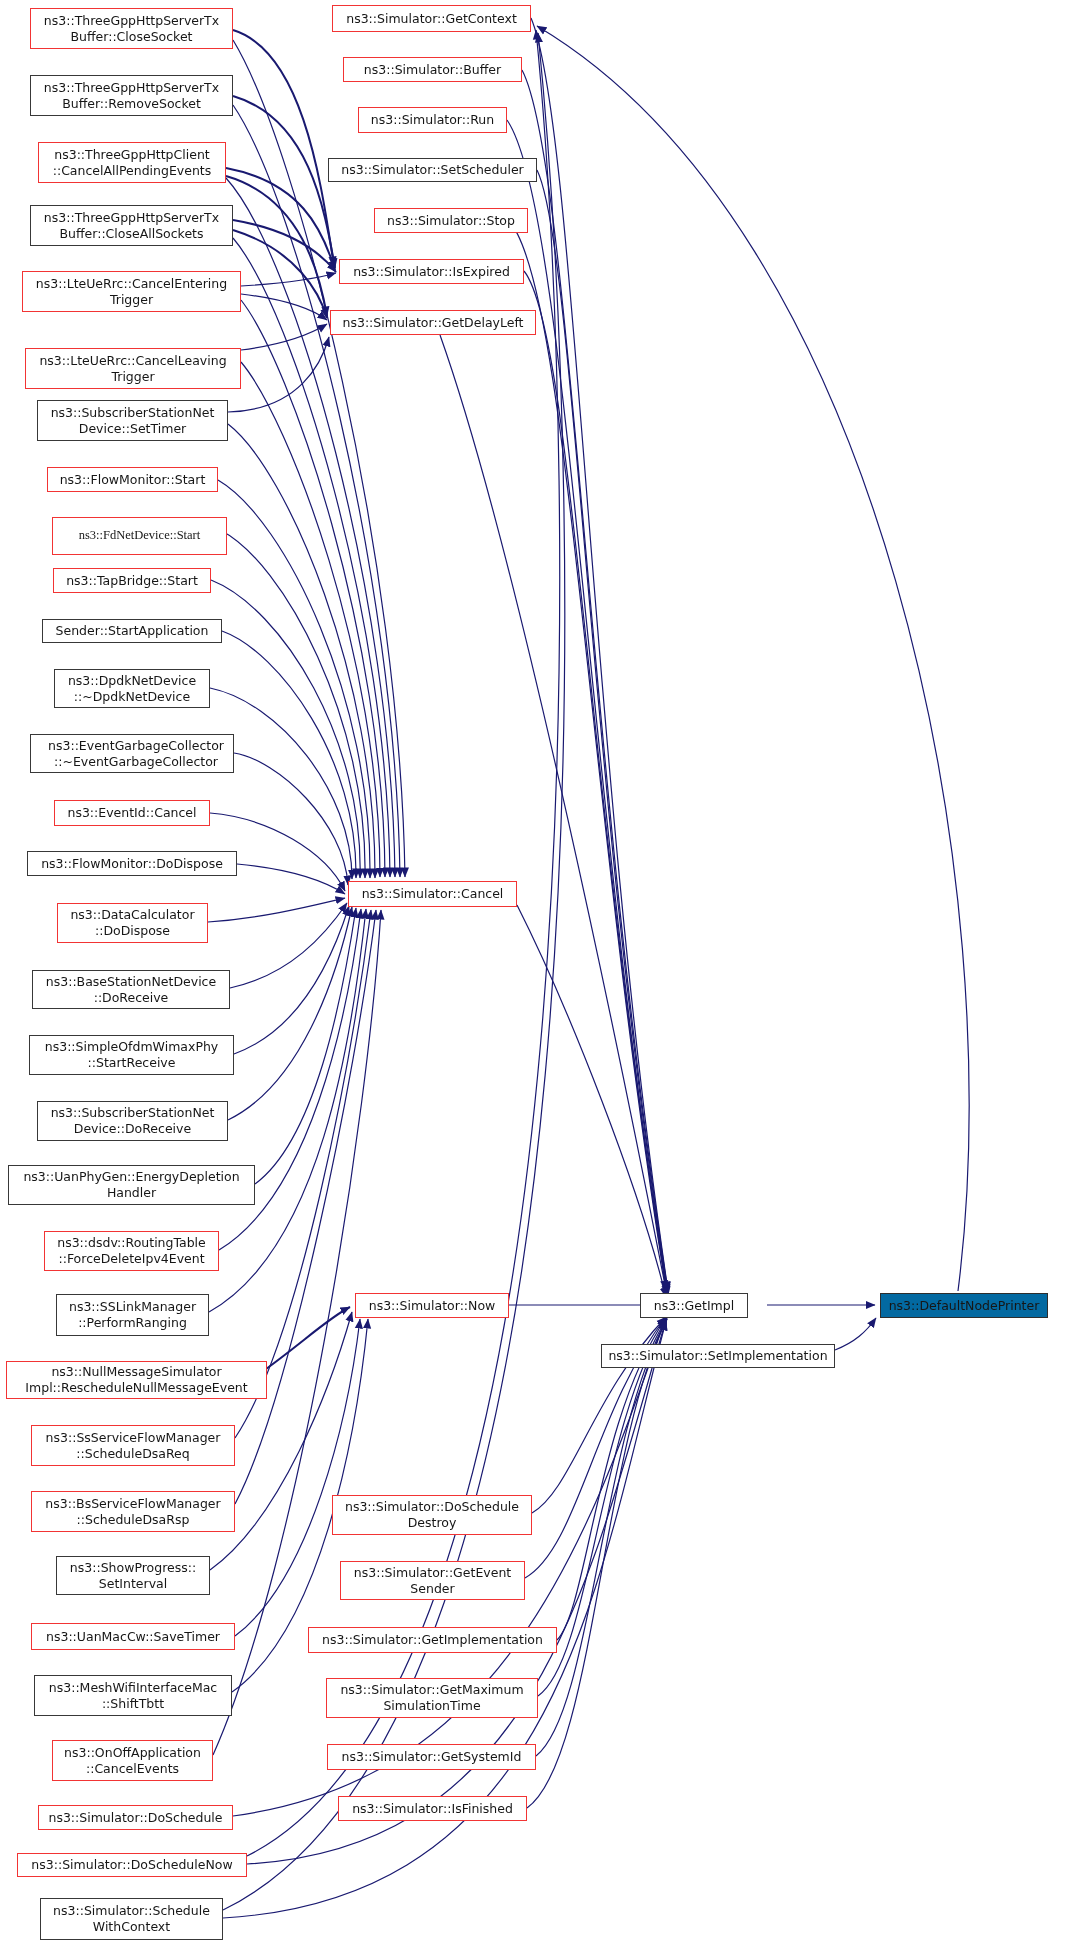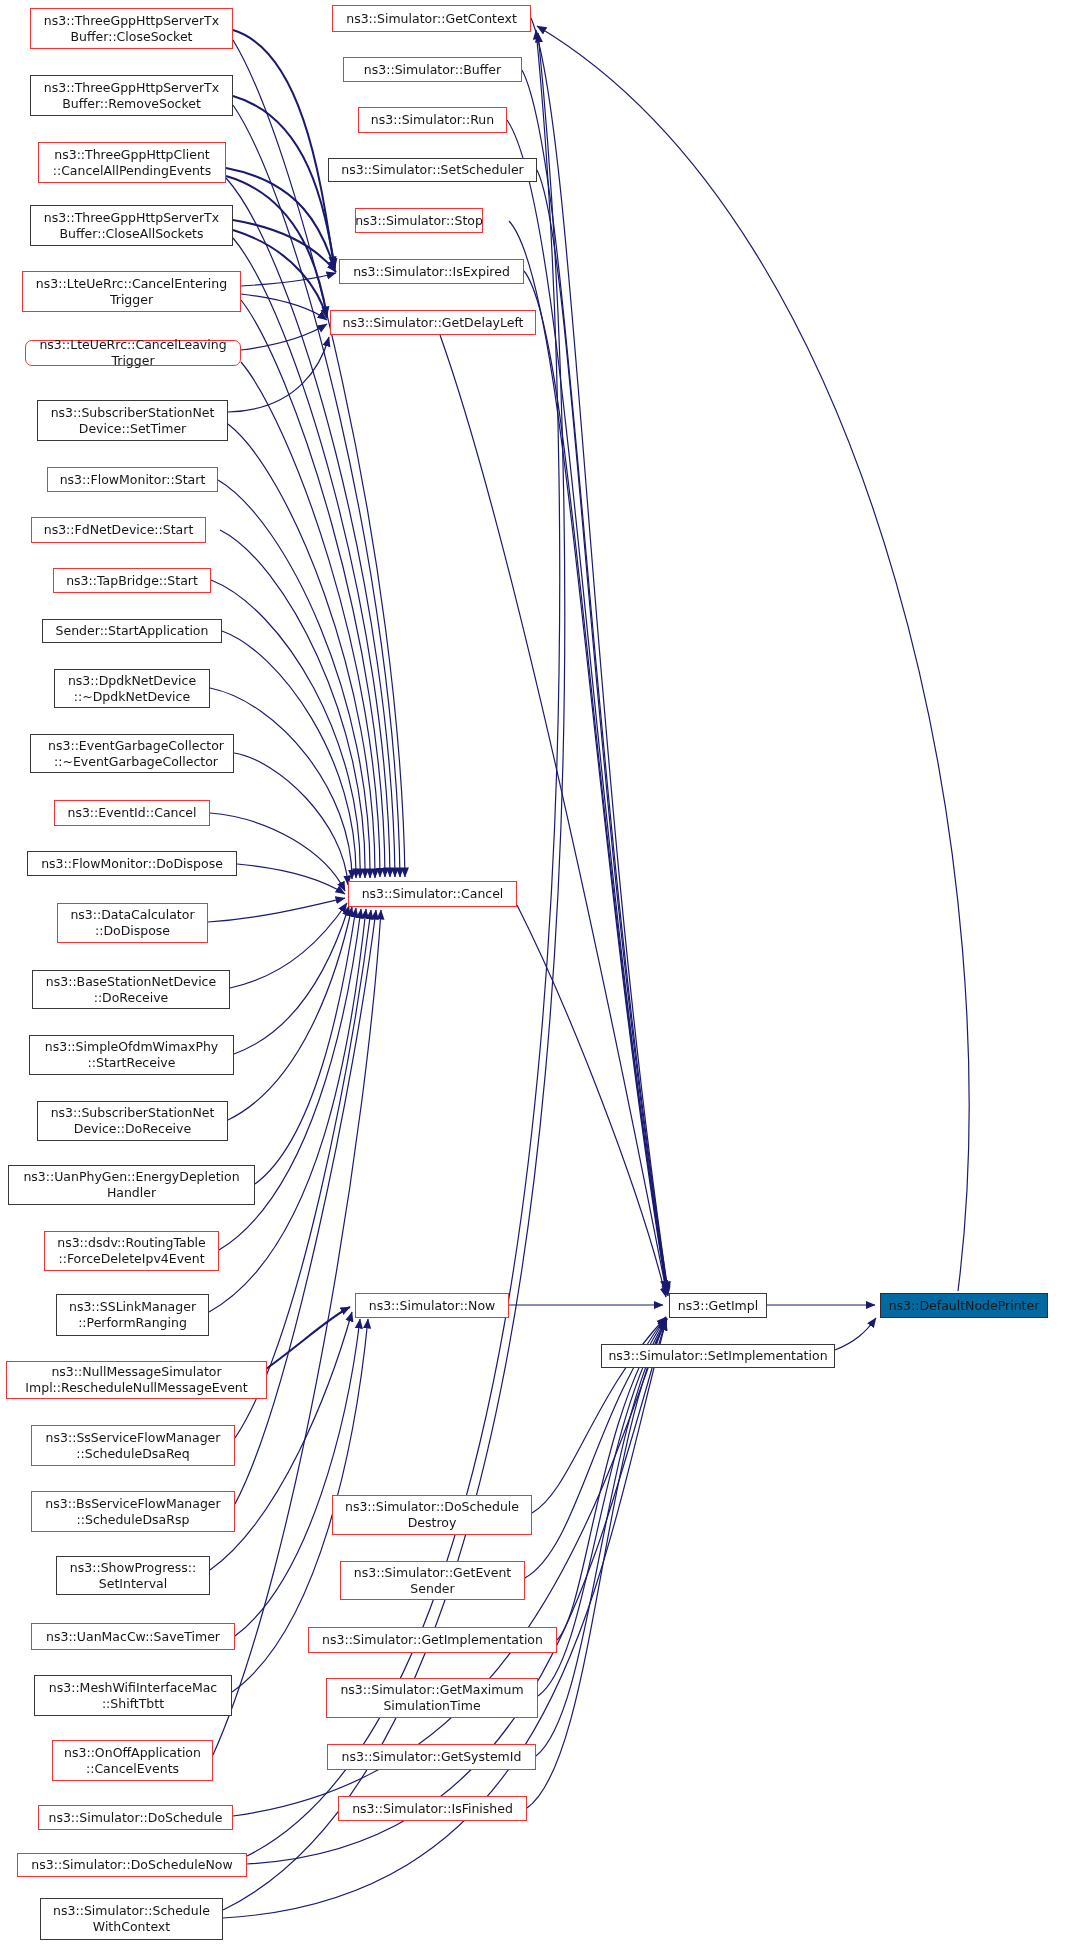--- a/index.html
+++ b/index.html
@@ -108,32 +108,32 @@
         <span>::CancelAllPendingEvents</span>
       </div>
       <div class="node black" style="left: 30px; top: 205px; width: 203px; height: 41px;">
         <span>ns3::ThreeGppHttpServerTx</span>
         <span>Buffer::CloseAllSockets</span>
       </div>
       <div class="node red" style="left: 22px; top: 271px; width: 219px; height: 41px;">
         <span>ns3::LteUeRrc::CancelEntering</span>
         <span>Trigger</span>
       </div>
-      <div class="node red" style="left: 25px; top: 340px; width: 216px; height: 26px; border-radius: 7px;">
+      <div class="node red" style="left: 25px; top: 348px; width: 216px; height: 41px;">
         <span>ns3::LteUeRrc::CancelLeaving</span>
         <span>Trigger</span>
       </div>
       <div class="node black" style="left: 37px; top: 400px; width: 191px; height: 41px;">
         <span>ns3::SubscriberStationNet</span>
         <span>Device::SetTimer</span>
       </div>
       <div class="node red" style="left: 47px; top: 467px; width: 171px; height: 25px;">
         <span>ns3::FlowMonitor::Start</span>
       </div>
-      <div class="node red" style="left: 31px; top: 517px; width: 175px; height: 26px;">
+      <div class="node red" style="left: 52px; top: 517px; width: 175px; height: 38px; font-family: Liberation Serif, serif;">
         <span>ns3::FdNetDevice::Start</span>
       </div>
       <div class="node red" style="left: 53px; top: 568px; width: 158px; height: 25px;">
         <span>ns3::TapBridge::Start</span>
       </div>
       <div class="node black" style="left: 42px; top: 619px; width: 180px; height: 24px;">
         <span>Sender::StartApplication</span>
       </div>
       <div class="node black" style="left: 54px; top: 669px; width: 156px; height: 39px;">
         <span>ns3::DpdkNetDevice</span>
@@ -219,21 +219,21 @@
       </div>
       <div class="node red" style="left: 343px; top: 57px; width: 179px; height: 25px;">
         <span>ns3::Simulator::Buffer</span>
       </div>
       <div class="node red" style="left: 358px; top: 107px; width: 149px; height: 26px;">
         <span>ns3::Simulator::Run</span>
       </div>
       <div class="node black" style="left: 328px; top: 158px; width: 209px; height: 24px;">
         <span>ns3::Simulator::SetScheduler</span>
       </div>
-      <div class="node red" style="left: 355px; top: 208px; width: 128px; height: 25px;">
+      <div class="node red" style="left: 374px; top: 208px; width: 154px; height: 25px;">
         <span>ns3::Simulator::Stop</span>
       </div>
       <div class="node red" style="left: 339px; top: 259px; width: 185px; height: 25px;">
         <span>ns3::Simulator::IsExpired</span>
       </div>
       <div class="node red" style="left: 330px; top: 310px; width: 206px; height: 25px;">
         <span>ns3::Simulator::GetDelayLeft</span>
       </div>
       <div class="node red" style="left: 348px; top: 881px; width: 169px; height: 26px;">
         <span>ns3::Simulator::Cancel</span>
@@ -255,21 +255,21 @@
       <div class="node red" style="left: 326px; top: 1678px; width: 212px; height: 40px;">
         <span>ns3::Simulator::GetMaximum</span>
         <span>SimulationTime</span>
       </div>
       <div class="node red" style="left: 327px; top: 1744px; width: 209px; height: 26px;">
         <span>ns3::Simulator::GetSystemId</span>
       </div>
       <div class="node red" style="left: 338px; top: 1796px; width: 189px; height: 25px;">
         <span>ns3::Simulator::IsFinished</span>
       </div>
-      <div class="node black" style="left: 669px; top: 1293px; width: 98px; height: 25px;">
+      <div class="node black" style="left: 640px; top: 1293px; width: 108px; height: 25px;">
         <span>ns3::GetImpl</span>
       </div>
       <div class="node black" style="left: 601px; top: 1344px; width: 234px; height: 24px;">
         <span>ns3::Simulator::SetImplementation</span>
       </div>
       <div class="node gray" style="left: 880px; top: 1293px; width: 168px; height: 25px;">
         <span>ns3::DefaultNodePrinter</span>
       </div>
     </div>
 </div>

